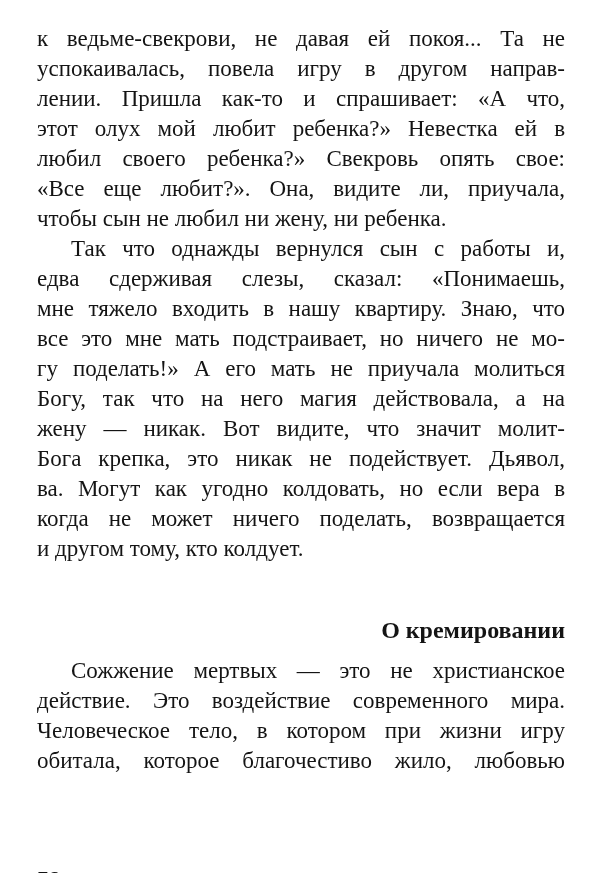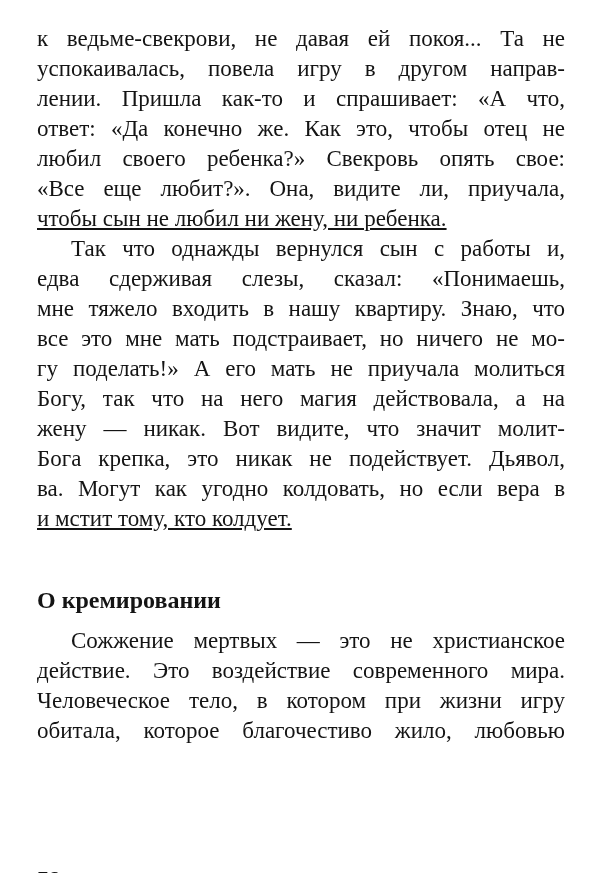--- a/index.html
+++ b/index.html
@@ -25,66 +25,66 @@
     line-height: 30px;
   }
   .paragraph { margin: 0; }
   .line {
     text-align: justify;
     text-align-last: justify;
   }
   .line.para-end {
     text-align: left;
     text-align-last: left;
-    text-decoration: underline;
   }
   .line.indent {
     text-indent: 34px;
   }
   .heading {
     font-size: 24px;
     line-height: 32px;
     font-weight: bold;
-    text-align: left;
+    text-align: right;
     margin-top: 50px;
     margin-bottom: 10px;
   }
   .page-number {
     position: absolute;
     left: 37px;
     top: 864px;
     font-size: 22px;
     line-height: 30px;
   }
 </style>
 </head>
 <body style="background: rgb(255, 255, 255); color: rgb(20, 20, 20);">
 
 <div class="page">
   <div class="text-block">
       <div class="paragraph">
         <div class="line">к ведьме-свекрови, не давая ей покоя... Та не</div>
         <div class="line">успокаивалась, повела игру в другом направ-</div>
         <div class="line">лении. Пришла как-то и спрашивает: «А что,</div>
-        <div class="line">ответ: «Да конечно же. Как это, чтобы отец не</div>
+        <div class="line">этот олух мой любит ребенка?» Невестка ей в</div>
         <div class="line">любил своего ребенка?» Свекровь опять свое:</div>
         <div class="line">«Все еще любит?». Она, видите ли, приучала,</div>
         <div class="line para-end">чтобы сын не любил ни жену, ни ребенка.</div>
       </div>
       <div class="paragraph">
         <div class="line indent">Так что однажды вернулся сын с работы и,</div>
         <div class="line">едва сдерживая слезы, сказал: «Понимаешь,</div>
         <div class="line">мне тяжело входить в нашу квартиру. Знаю, что</div>
         <div class="line">все это мне мать подстраивает, но ничего не мо-</div>
         <div class="line">гу поделать!» А его мать не приучала молиться</div>
         <div class="line">Богу, так что на него магия действовала, а на</div>
         <div class="line">жену — никак. Вот видите, что значит молит-</div>
         <div class="line">Бога крепка, это никак не подействует. Дьявол,</div>
         <div class="line">ва. Могут как угодно колдовать, но если вера в</div>
-        <div class="line para-end">и мстит тому, кто колдует.</div>
+        <div class="line">когда не может ничего поделать, возвращается</div>
+        <div class="line para-end">и другом тому, кто колдует.</div>
       </div>
       <div class="heading">О кремировании</div>
       <div class="paragraph">
         <div class="line indent">Сожжение мертвых — это не христианское</div>
         <div class="line">действие. Это воздействие современного мира.</div>
         <div class="line">Человеческое тело, в котором при жизни игру</div>
         <div class="line">обитала, которое благочестиво жило, любовью</div>
       </div>
     </div>
   <div class="page-number">76</div>

